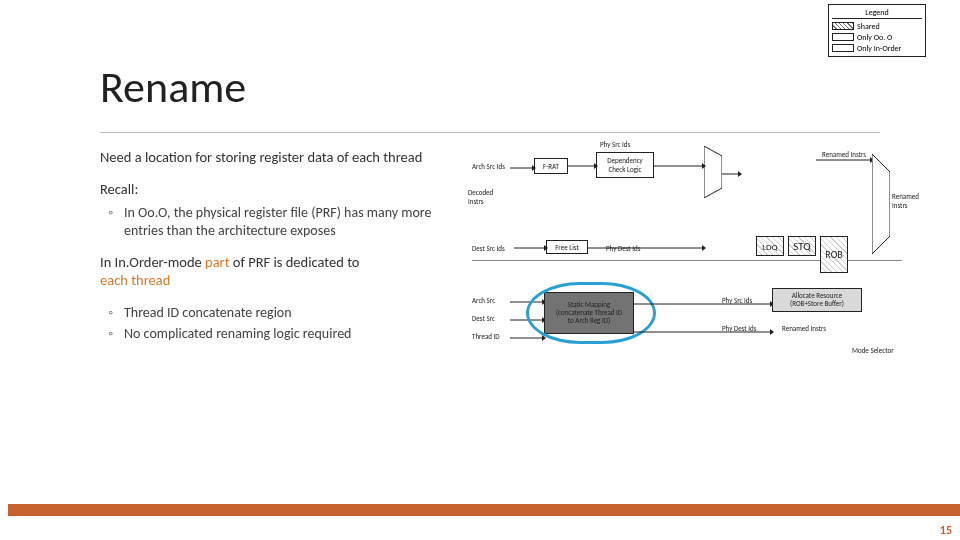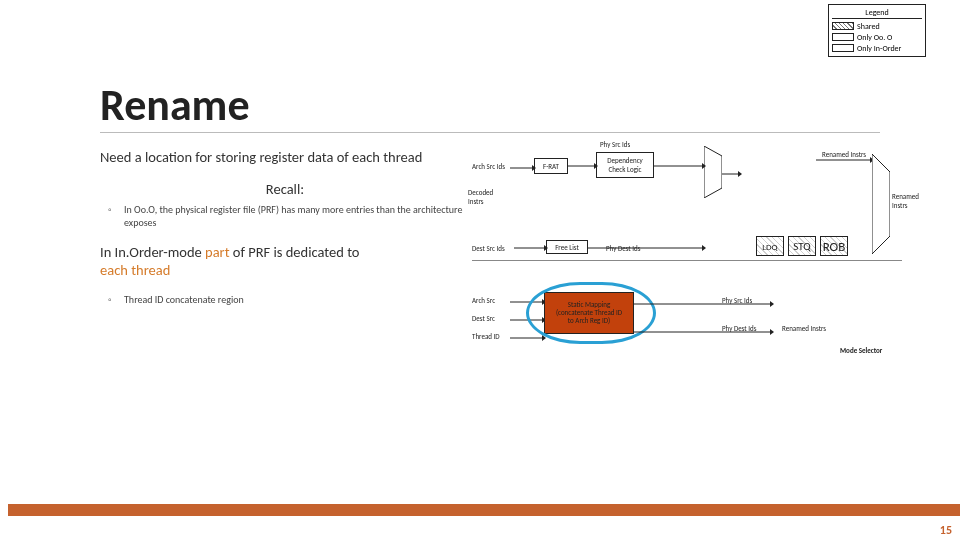--- a/index.html
+++ b/index.html
@@ -1,24 +1,24 @@
 <!DOCTYPE html>
 <html><head>
 <meta charset="utf-8">
 <style>
   * { margin: 0; padding: 0; box-sizing: border-box; }
   body { width: 960px; height: 540px; font-family: Calibri, Arial, sans-serif; background: #fff; position: relative; overflow: hidden; }
   .slide { width: 100%; height: 100%; position: relative; margin-left: 8px; }
-  .title { position: absolute; left: 92px; top: 78px; font-size: 44px; font-weight: 700; color: #222; text-align: center; }
+  .title { position: absolute; left: 92px; top: 60px; font-size: 44px; font-weight: 400; color: #222; text-align: center; }
   .title-rule { position: absolute; left: 92px; top: 132px; width: 780px; height: 0; border-top: 1px solid #bbb; }
   .text-col { position: absolute; left: 92px; top: 148px; width: 370px; font-size: 14.5px; color: #333; line-height: 1.25; }
   .text-col p.lead { margin-bottom: 14px; }
-  .text-col p.sub { margin-bottom: 6px; text-align: center; }
+  .text-col p.sub { margin-bottom: 6px; }
   .text-col ul { list-style: none; padding-left: 14px; margin-bottom: 14px; }
-  .text-col ul li { position: relative; padding-left: 10px; margin-bottom: 4px; font-size: 10px; color: #444; }
+  .text-col ul li { position: relative; padding-left: 10px; margin-bottom: 4px; font-size: 14px; color: #444; }
   .text-col ul li:before { content: "◦"; position: absolute; left: -6px; color: #777; }
   .orange { color: #d57b2a; }
   .legend { position: absolute; right: 42px; top: 4px; width: 98px; border: 1px solid #222; font-size: 8px; padding: 2px 3px; background: #fff; }
   .legend .lg-title { text-align: center; border-bottom: 1px solid #222; padding-bottom: 1px; margin-bottom: 2px; }
   .legend .row { display: flex; align-items: center; gap: 3px; margin-bottom: 1px; }
   .legend .swatch { width: 22px; height: 8px; border: 1px solid #222; }
   .legend .swatch.hatched { background: repeating-linear-gradient(45deg,#fff,#fff 2px,#777 2px,#777 3px); }
   .diagram { position: absolute; left: 464px; top: 140px; width: 430px; height: 220px; font-size: 7px; color: #222; }
   .seg { position: absolute; }
   .box { border: 1px solid #222; background: #fff; display: flex; align-items: center; justify-content: center; text-align: center; padding: 1px 2px; position: absolute; }
@@ -57,20 +57,21 @@
     <p class="lead">Need a location for storing register data of each thread</p>
     <p class="sub">Recall:</p>
     <ul>
       <li>In Oo.O, the physical register file (PRF) has many more entries than the architecture exposes</li>
     </ul>
     <p class="lead">
       <span>In In.Order-mode </span><span class="orange">part</span><span> of PRF is dedicated to </span><br><span class="orange">each thread</span>
     </p>
     <ul>
       <li>Thread ID concatenate region</li>
+      <li>No complicated renaming logic required</li>
     </ul>
   </div>
 
   <div class="diagram">
 
     <div class="seg" style="left:0;top:120px;width:430px;height:0;border-top:1px solid #888;"></div>
 
     <div class="lbl" style="left:0;top:22px;">Arch Src Ids</div>
     <div class="lbl" style="left:-4px;top:48px;white-space:pre;">Decoded
 Instrs</div>
@@ -118,53 +119,55 @@
         <line x1="0" y1="4" x2="30" y2="4" stroke="#222"></line>
         <polygon points="30,1 34,4 30,7" fill="#222"></polygon>
       </svg>
     <div class="lbl" style="left:134px;top:104px;">Phy Dest Ids</div>
     <svg class="seg" style="left:116px;top:104px;width:118px;height:8px;">
         <line x1="0" y1="4" x2="114" y2="4" stroke="#222"></line>
         <polygon points="114,1 118,4 114,7" fill="#222"></polygon>
       </svg>
     <div class="box hatched" style="left:284px;top:96px;width:28px;height:20px;font-size:9px;">LDQ</div>
     <div class="box hatched" style="left:316px;top:96px;width:28px;height:20px;font-size:11px;">STQ</div>
-    <div class="box hatched" style="left:348px;top:96px;width:28px;height:20px;font-size:13px;">ROB</div>
+    <div class="box hatched" style="left:348px;top:96px;width:28px;height:37px;font-size:10px;">ROB</div>
 
     <div class="lbl" style="left:0;top:156px;">Arch Src</div>
     <div class="lbl" style="left:0;top:174px;">Dest Src</div>
     <div class="lbl" style="left:0;top:192px;">Thread ID</div>
     <svg class="seg" style="left:38px;top:158px;width:36px;height:8px;">
         <line x1="0" y1="4" x2="32" y2="4" stroke="#222"></line>
         <polygon points="32,1 36,4 32,7" fill="#222"></polygon>
       </svg>
     <svg class="seg" style="left:38px;top:176px;width:36px;height:8px;">
         <line x1="0" y1="4" x2="32" y2="4" stroke="#222"></line>
         <polygon points="32,1 36,4 32,7" fill="#222"></polygon>
       </svg>
     <svg class="seg" style="left:38px;top:194px;width:36px;height:8px;">
         <line x1="0" y1="4" x2="32" y2="4" stroke="#222"></line>
         <polygon points="32,1 36,4 32,7" fill="#222"></polygon>
       </svg>
-    <div class="box" style="left:72px;top:152px;width:90px;height:42px;background:#c2410c;white-space:pre;line-height:1.15;">Static Mapping
+    <div class="box" style="left:72px;top:152px;width:90px;height:42px;background:#737373;white-space:pre;line-height:1.15;">Static Mapping
 (concatenate Thread ID
 to Arch Reg ID)</div>
 
     <div class="circle" style="left:54px;top:142px;width:130px;height:62px;"></div>
 
     <div class="lbl" style="left:250px;top:156px;">Phy Src Ids</div>
     <div class="lbl" style="left:250px;top:184px;">Phy Dest Ids</div>
     <svg class="seg" style="left:162px;top:160px;width:140px;height:8px;">
         <line x1="0" y1="4" x2="136" y2="4" stroke="#222"></line>
         <polygon points="136,1 140,4 136,7" fill="#222"></polygon>
       </svg>
     <svg class="seg" style="left:162px;top:188px;width:140px;height:8px;">
         <line x1="0" y1="4" x2="136" y2="4" stroke="#222"></line>
         <polygon points="136,1 140,4 136,7" fill="#222"></polygon>
       </svg>
 
+    <div class="box" style="left:300px;top:148px;width:90px;height:24px;background:#d9d9d9;white-space:pre;line-height:1.1;">Allocate Resource
+(ROB+Store Buffer)</div>
     <div class="lbl" style="left:310px;top:184px;">Renamed Instrs</div>
-    <div class="lbl" style="left:368px;top:206px;font-weight:bold;">Mode Selector</div>
+    <div class="lbl" style="left:380px;top:206px;">Mode Selector</div>
   </div>
 
   <div class="footer-bar"></div>
   <div class="pagenum">15</div>
 </div>
 
 </body></html>

